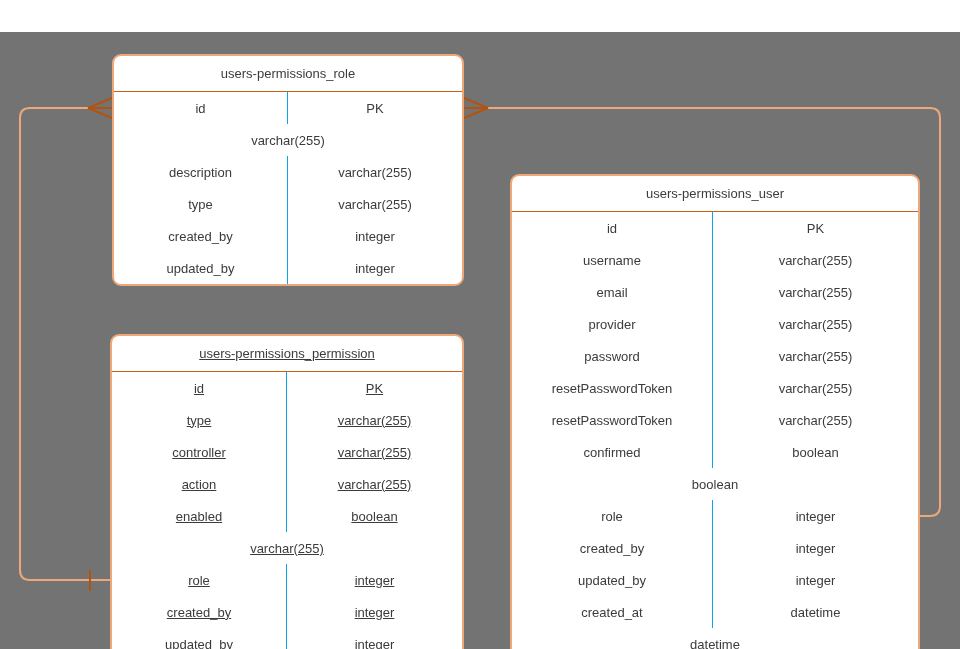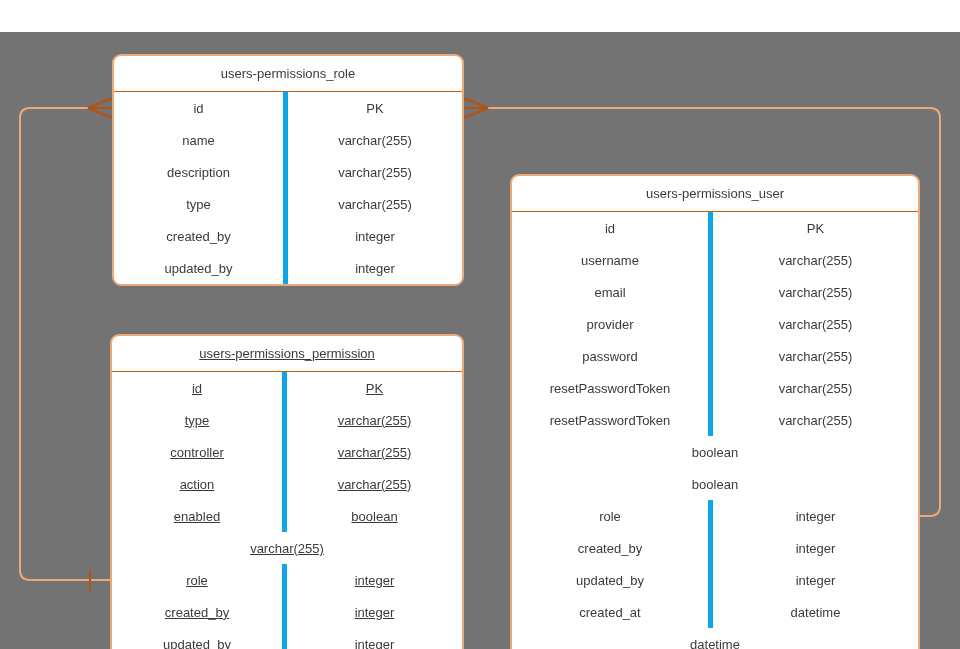--- a/index.html
+++ b/index.html
@@ -53,21 +53,21 @@
   .cell {
     display: flex;
     align-items: center;
     justify-content: center;
     box-sizing: border-box;
     white-space: nowrap;
     overflow: hidden;
   }
   .cell-left {
     flex: 0 0 50%;
-    border-right: 5px solid #0ea5e9;
+    border-right: 1px solid #0ea5e9;
   }
   .cell-right {
     flex: 1 1 auto;
   }
   .entity-user .cell-left {
     flex: 0 0 201px;
   }
 </style>
 </head>
 <body>
@@ -90,21 +90,20 @@
   </svg>
 
   <div class="entity" style="left:112px; top:22px; width:352px;">
     <div class="entity-title">users-permissions_role</div>
     <div class="entity-rows">
         <div class="entity-row">
           <div class="cell cell-left">id</div>
           <div class="cell cell-right">PK</div>
         </div>
         <div class="entity-row">
-          <div class="cell cell-left">name</div>
           <div class="cell cell-right">varchar(255)</div>
         </div>
         <div class="entity-row">
           <div class="cell cell-left">description</div>
           <div class="cell cell-right">varchar(255)</div>
         </div>
         <div class="entity-row">
           <div class="cell cell-left">type</div>
           <div class="cell cell-right">varchar(255)</div>
         </div>
@@ -185,20 +184,21 @@
         </div>
         <div class="entity-row">
           <div class="cell cell-left">resetPasswordToken</div>
           <div class="cell cell-right">varchar(255)</div>
         </div>
         <div class="entity-row">
           <div class="cell cell-left">resetPasswordToken</div>
           <div class="cell cell-right">varchar(255)</div>
         </div>
         <div class="entity-row">
+          <div class="cell cell-left">confirmed</div>
           <div class="cell cell-right">boolean</div>
         </div>
         <div class="entity-row">
           <div class="cell cell-right">boolean</div>
         </div>
         <div class="entity-row">
           <div class="cell cell-left">role</div>
           <div class="cell cell-right">integer</div>
         </div>
         <div class="entity-row">

